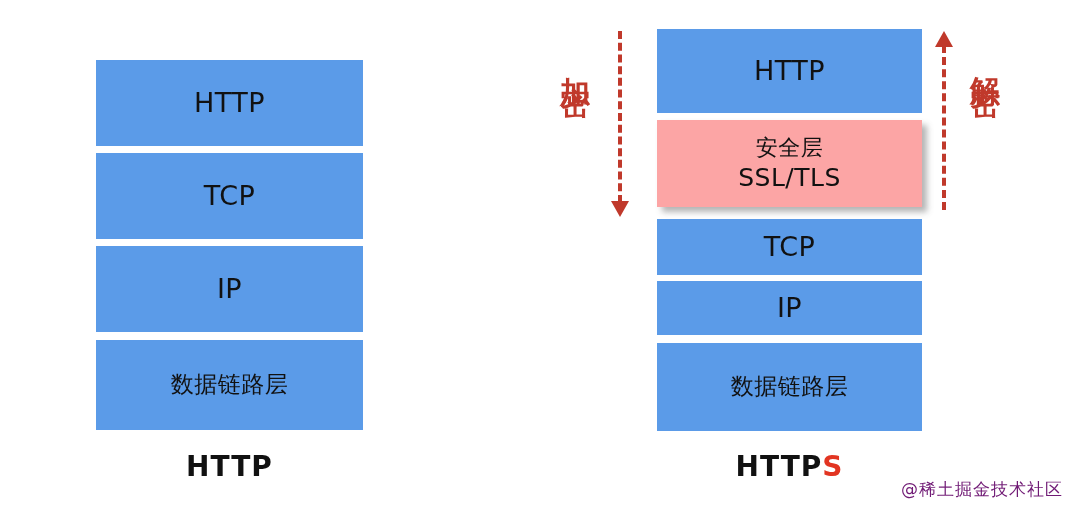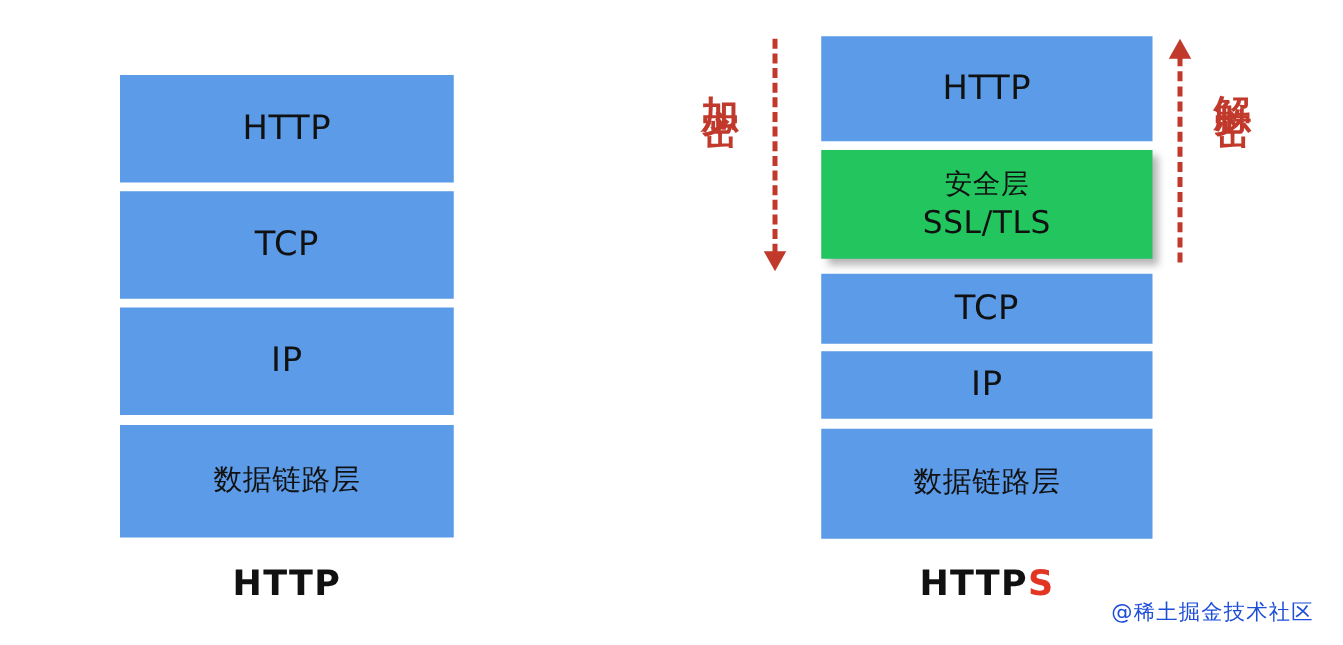--- a/index.html
+++ b/index.html
@@ -27,21 +27,21 @@
     flex-direction: column;
     color: #111111;
     letter-spacing: 0.5px;
     line-height: 1.18;
     box-sizing: border-box;
   }
   .layer-box.blue {
     background: #5b9be8;
   }
   .layer-box.red {
-    background: #22c55e;
+    background: #fca5a5;
     box-shadow: 5px 5px 6px rgba(90, 90, 90, 0.45);
   }
   .layer-label-latin {
     font-size: 27px;
     font-weight: 500;
   }
   .layer-label-cjk {
     font-size: 23px;
     font-weight: 500;
   }
@@ -105,23 +105,24 @@
     writing-mode: vertical-rl;
     text-orientation: upright;
     letter-spacing: 10px;
     line-height: 1;
   }
 
   
   .watermark {
     position: absolute;
     font-size: 17px;
-    color: #1d4ed8;
+    color: #701a75;
     letter-spacing: 1px;
     white-space: nowrap;
+    margin-left: 12px;
   }
 </style>
 </head>
 <body>
 
 <div id="canvas">
 
   <div>
 
     <div class="layer-box blue" style="left:96px; top:60px; width:267px; height:86px;">

